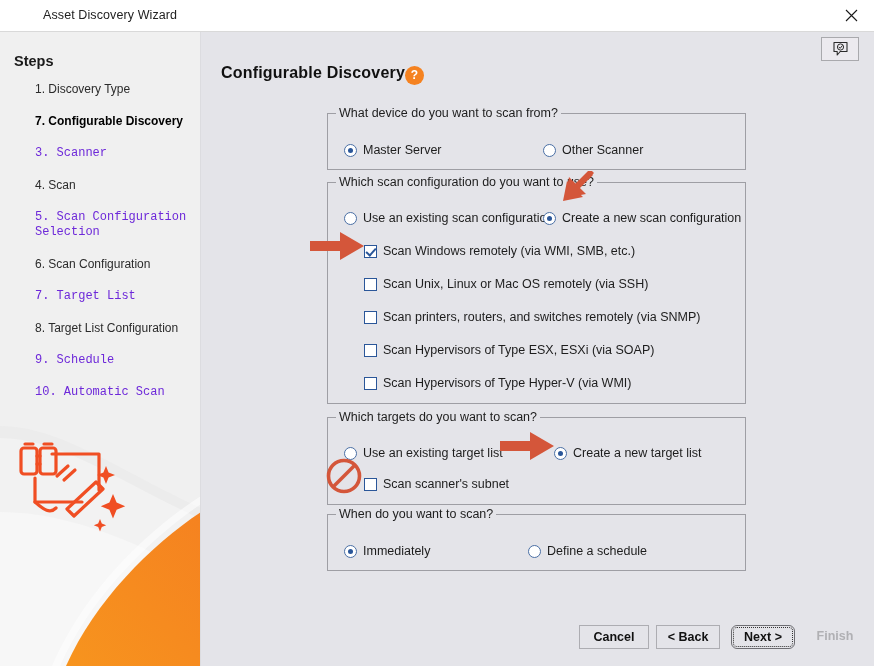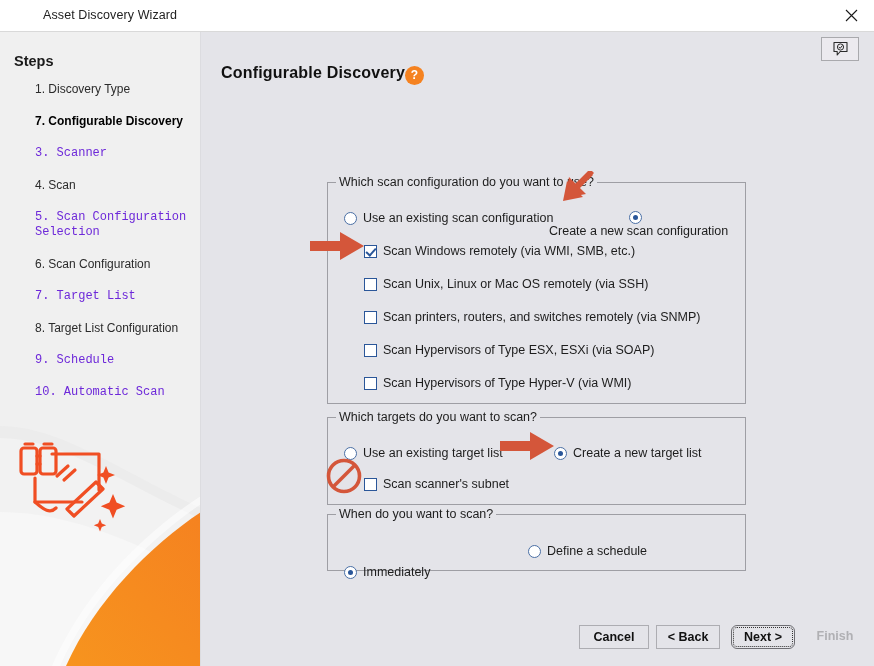--- a/index.html
+++ b/index.html
@@ -315,29 +315,40 @@
     <div class="help-icon">?</div>
 
     <div class="feedback-btn">
       <svg width="17" height="16" viewBox="0 0 17 16" aria-hidden="true">
         <path d="M2 1.5 H15 V10.5 H8.2 L5.2 14 V10.5 H2 Z" fill="none" stroke="#2b2b2b" stroke-width="1.1" stroke-linejoin="round"></path>
         <circle cx="8.5" cy="6" r="3.1" fill="none" stroke="#2b2b2b" stroke-width="1"></circle>
         <path d="M7 6.1 L8.2 7.3 L10.2 4.8" fill="none" stroke="#2b2b2b" stroke-width="1" stroke-linecap="round"></path>
       </svg>
     </div>
 
+    <div class="fs" style="left:126px; top:81px; width:419px; height:57px;">
+      <div class="fs-legend">What device do you want to scan from?</div>
+      <div class="opt" style="left:16px; top:29px;">
+        <span class="radio checked"></span>
+        <span class="lbl">Master Server</span>
+      </div>
+      <div class="opt" style="left:215px; top:29px;">
+        <span class="radio"></span>
+        <span class="lbl">Other Scanner</span>
+      </div>
+    </div>
 
     <div class="fs" style="left:126px; top:150px; width:419px; height:222px;">
       <div class="fs-legend">Which scan configuration do you want to use?</div>
 
       <div class="opt" style="left:16px; top:28px;">
         <span class="radio"></span>
         <span class="lbl">Use an existing scan configuration</span>
       </div>
-      <div class="opt" style="left:215px; top:28px;flex-direction:column;">
+      <div class="opt" style="left:215px; top:28px;">
         <span class="radio checked"></span>
         <span class="lbl">Create a new scan configuration</span>
       </div>
 
       <div class="opt" style="left:36px; top:61px;">
         <span class="cbox checked"></span>
         <span class="lbl">Scan Windows remotely (via WMI, SMB, etc.)</span>
       </div>
       <div class="opt" style="left:36px; top:94px;">
         <span class="cbox"></span>
@@ -368,21 +379,21 @@
         <span class="lbl">Create a new target list</span>
       </div>
       <div class="opt" style="left:36px; top:59px;">
         <span class="cbox"></span>
         <span class="lbl">Scan scanner's subnet</span>
       </div>
     </div>
 
     <div class="fs" style="left:126px; top:482px; width:419px; height:57px;">
       <div class="fs-legend">When do you want to scan?</div>
-      <div class="opt" style="left:16px; top:29px;margin-top:21px;">
+      <div class="opt" style="left:16px; top:29px;">
         <span class="radio checked"></span>
         <span class="lbl">Immediately</span>
       </div>
       <div class="opt" style="left:200px; top:29px;">
         <span class="radio"></span>
         <span class="lbl">Define a schedule</span>
       </div>
     </div>
 
     <div class="btn" style="left:378px; top:593px; width:70px;">Cancel</div>

